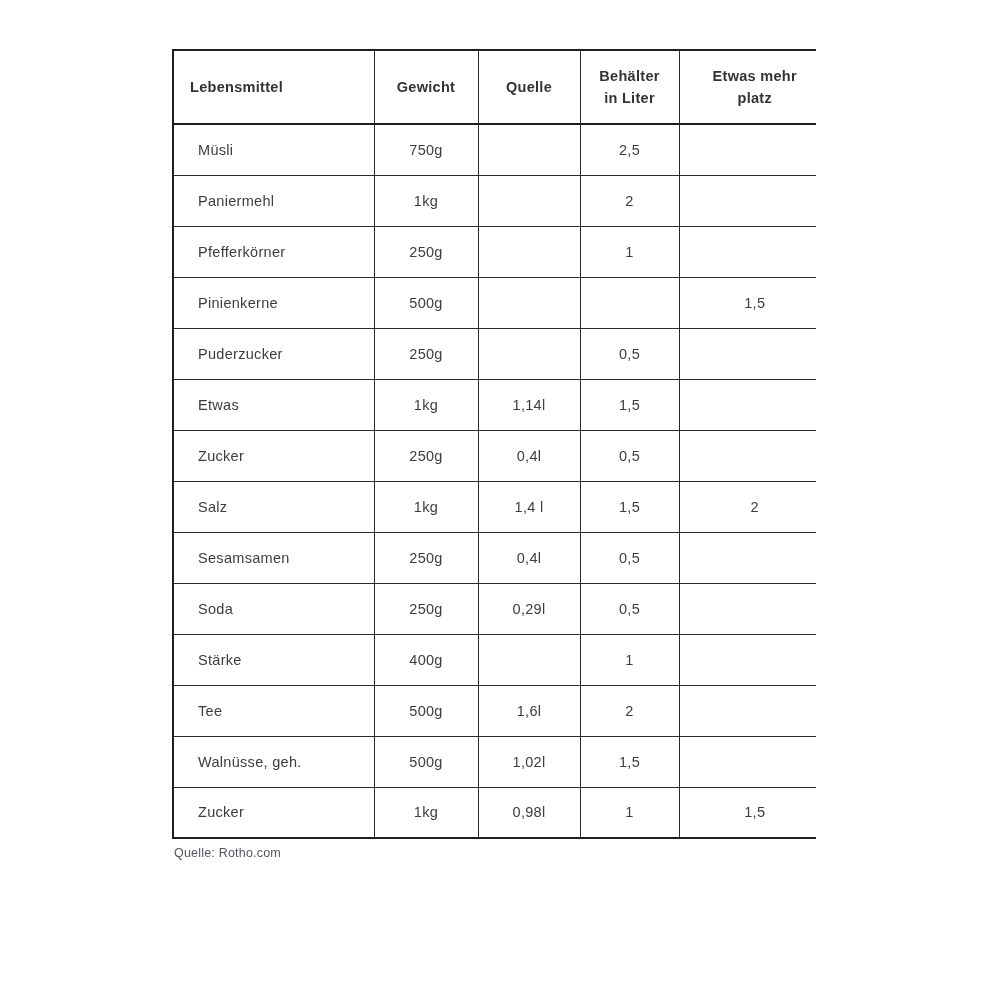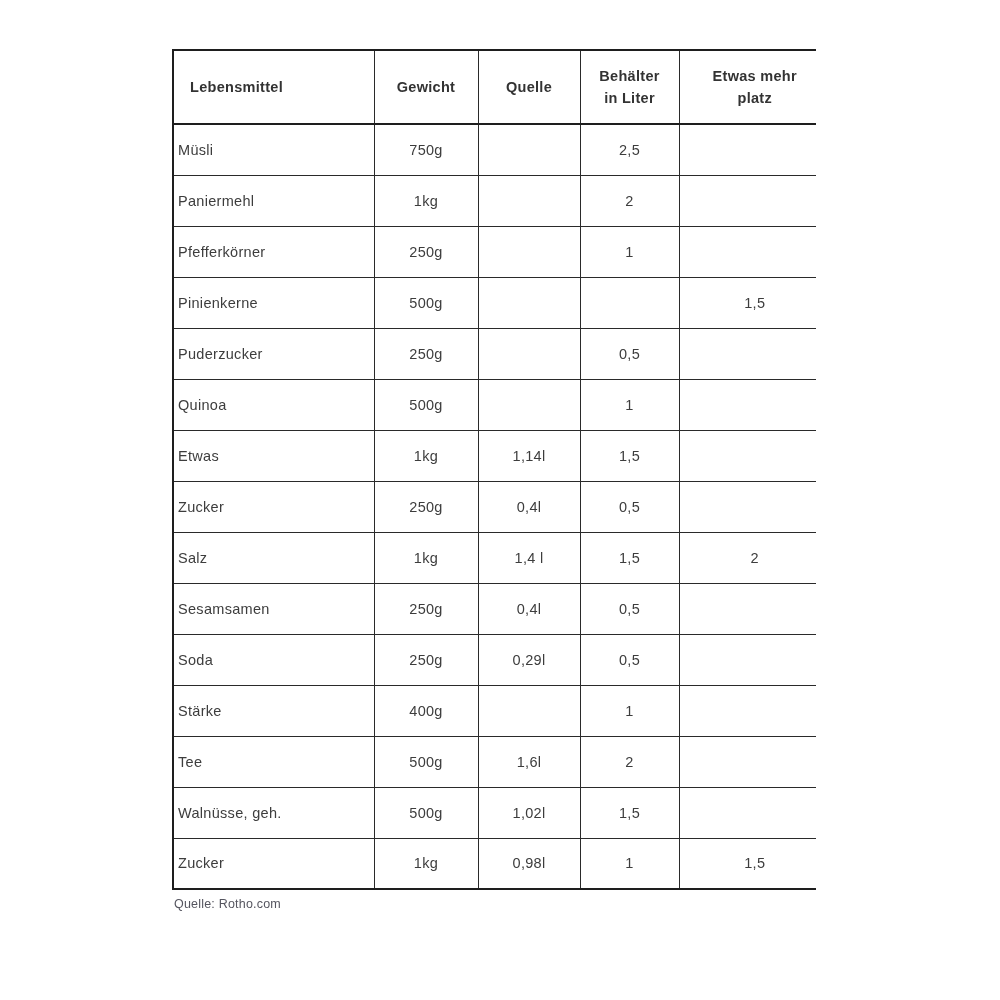--- a/index.html
+++ b/index.html
@@ -56,21 +56,21 @@
     text-align: left;
     padding-left: 16px;
   }
   tbody td {
     height: 51px;
     text-align: center;
     padding: 4px 8px;
   }
   tbody td.align-left {
     text-align: left;
-    padding-left: 4px;
+    padding-left: 24px;
   }
   .source {
     margin-top: 7px;
     margin-left: 2px;
     font-size: 12.5px;
     letter-spacing: 0.2px;
     color: #55555f;
   }
 </style>
 </head>
@@ -125,27 +125,20 @@
             <td>1,5</td>
           </tr>
           <tr>
             <td class="align-left">Puderzucker</td>
             <td>250g</td>
             <td></td>
             <td>0,5</td>
             <td></td>
           </tr>
           <tr>
-            <td class="align-left">Quinoa</td>
-            <td>500g</td>
-            <td></td>
-            <td>1</td>
-            <td></td>
-          </tr>
-          <tr>
             <td class="align-left">Etwas</td>
             <td>1kg</td>
             <td>1,14l</td>
             <td>1,5</td>
             <td></td>
           </tr>
           <tr>
             <td class="align-left">Zucker</td>
             <td>250g</td>
             <td>0,4l</td>

